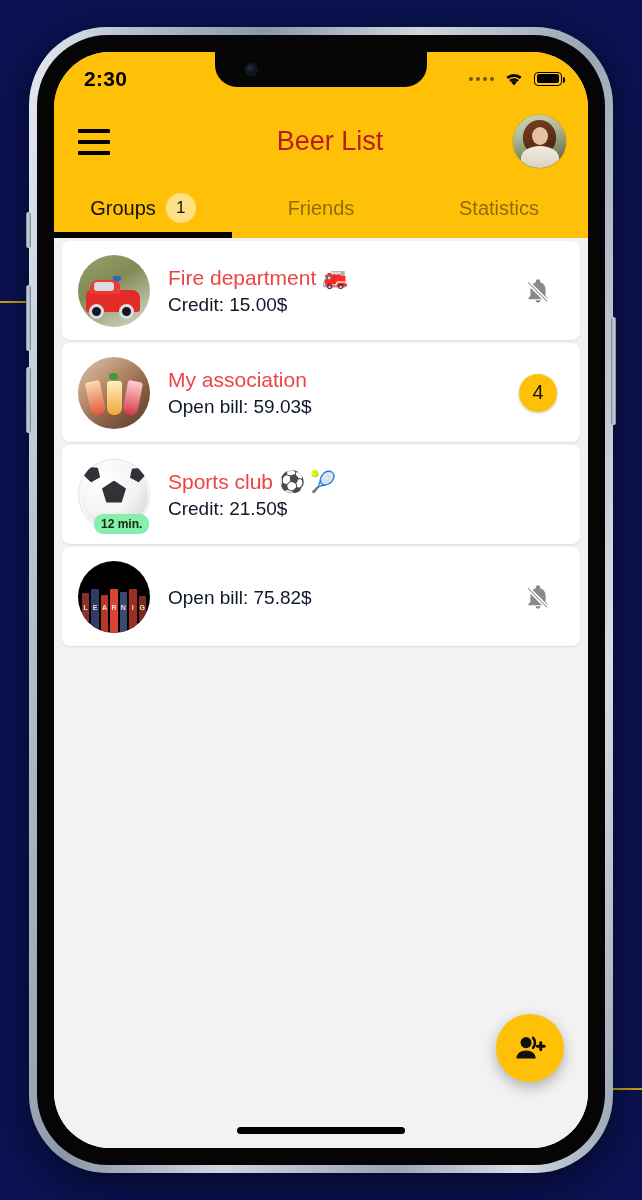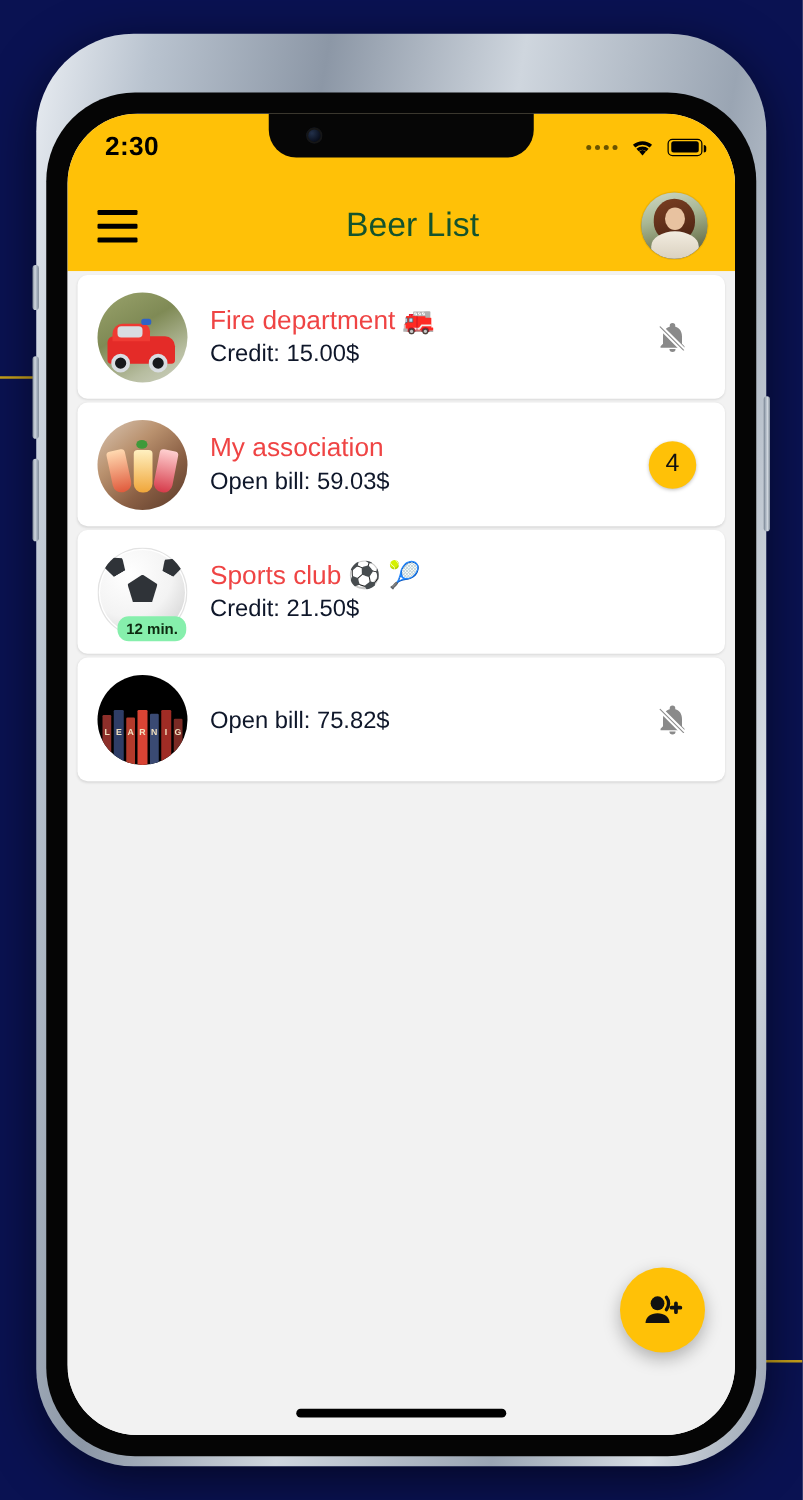--- a/index.html
+++ b/index.html
@@ -21,21 +21,21 @@
   
   #phone {
     position: absolute; left: 29px; top: 27px;
     width: 584px; height: 1146px;
     border-radius: 78px;
     background: linear-gradient(100deg,#e9edf2 0%,#b9c3cf 12%,#8c97a6 30%,#cfd6de 50%,#9aa5b3 72%,#d7dde4 88%,#98a2b0 100%);
     box-shadow: 0 10px 40px rgba(0,0,0,.55);
   }
   #bezel {
     position: absolute; left: 8px; top: 8px; right: 8px; bottom: 8px;
-    border-radius: 71px; background: #050505; margin-top: 39px;
+    border-radius: 71px; background: #050505;
   }
   #screen {
     position: absolute; left: 17px; top: 17px; right: 17px; bottom: 17px;
     border-radius: 56px; background: #f7f7f7; overflow: hidden;
   }
 
   
   .side-btn { position: absolute; background: linear-gradient(90deg,#7d8896,#cfd6de 40%,#9aa5b3 80%,#6f7a88); border-radius: 3px; }
   .side-btn.mute  { left: -3px; top: 185px; width: 5px; height: 36px; }
   .side-btn.volup { left: -3px; top: 258px; width: 5px; height: 66px; }
@@ -74,21 +74,21 @@
 
   
   #appbar {
     height: 73px; background: #ffc107;
     display: flex; align-items: center; padding: 0 22px 0 24px; position: relative;
   }
   #menu-btn { width: 38px; height: 30px; display: flex; flex-direction: column; justify-content: center; gap: 7px; cursor: pointer; }
   #menu-btn span { display: block; width: 32px; height: 4px; background: #000; border-radius: 1px; }
   #title {
     position: absolute; left: 18px; right: 0; text-align: center;
-    font-size: 27px; color: #14532d; font-weight: 400; pointer-events: none;
+    font-size: 27px; color: #b91c1c; font-weight: 400; pointer-events: none;
   }
   #avatar {
     margin-left: auto; width: 53px; height: 53px; border-radius: 50%; overflow: hidden;
     background: radial-gradient(circle at 50% 30%, #cfd6c2 0%, #8e9a74 45%, #4e4436 100%);
     position: relative; cursor: pointer; box-shadow: 0 0 0 1px rgba(0,0,0,.07);
   }
   #avatar .sky { position: absolute; inset: 0; background: linear-gradient(165deg,#cfd9c8 0%,#a9b794 38%,#7b8560 70%,#4b4a36 100%); }
   #avatar .hair { position: absolute; left: 10px; top: 5px; width: 33px; height: 34px; border-radius: 50% 50% 45% 45%;
                   background: linear-gradient(160deg,#7a3f22,#4a2212); }
   #avatar .face { position: absolute; left: 19px; top: 12px; width: 16px; height: 18px; border-radius: 50%;
@@ -252,20 +252,33 @@
             </div>
             <div id="title">Beer List</div>
             <div id="avatar">
               <span class="sky"></span>
                 <span class="hair"></span>
                 <span class="face"></span>
                 <span class="dress"></span>
             </div>
           </div>
 
+          <div id="tabs">
+            <div class="tab active">
+              <span class="label">Groups</span>
+              <span class="tab-badge">1</span>
+            </div>
+            <div class="tab">
+              <span class="label">Friends</span>
+            </div>
+            <div class="tab">
+              <span class="label">Statistics</span>
+            </div>
+            <div id="tab-indicator"></div>
+          </div>
 
           <div id="list">
 
             <div class="card">
               <div class="thumb t-fire">
                 <div class="disc">
                   <span class="body"></span>
                     <span class="cab"></span>
                     <span class="win"></span>
                   <span class="light"></span>

